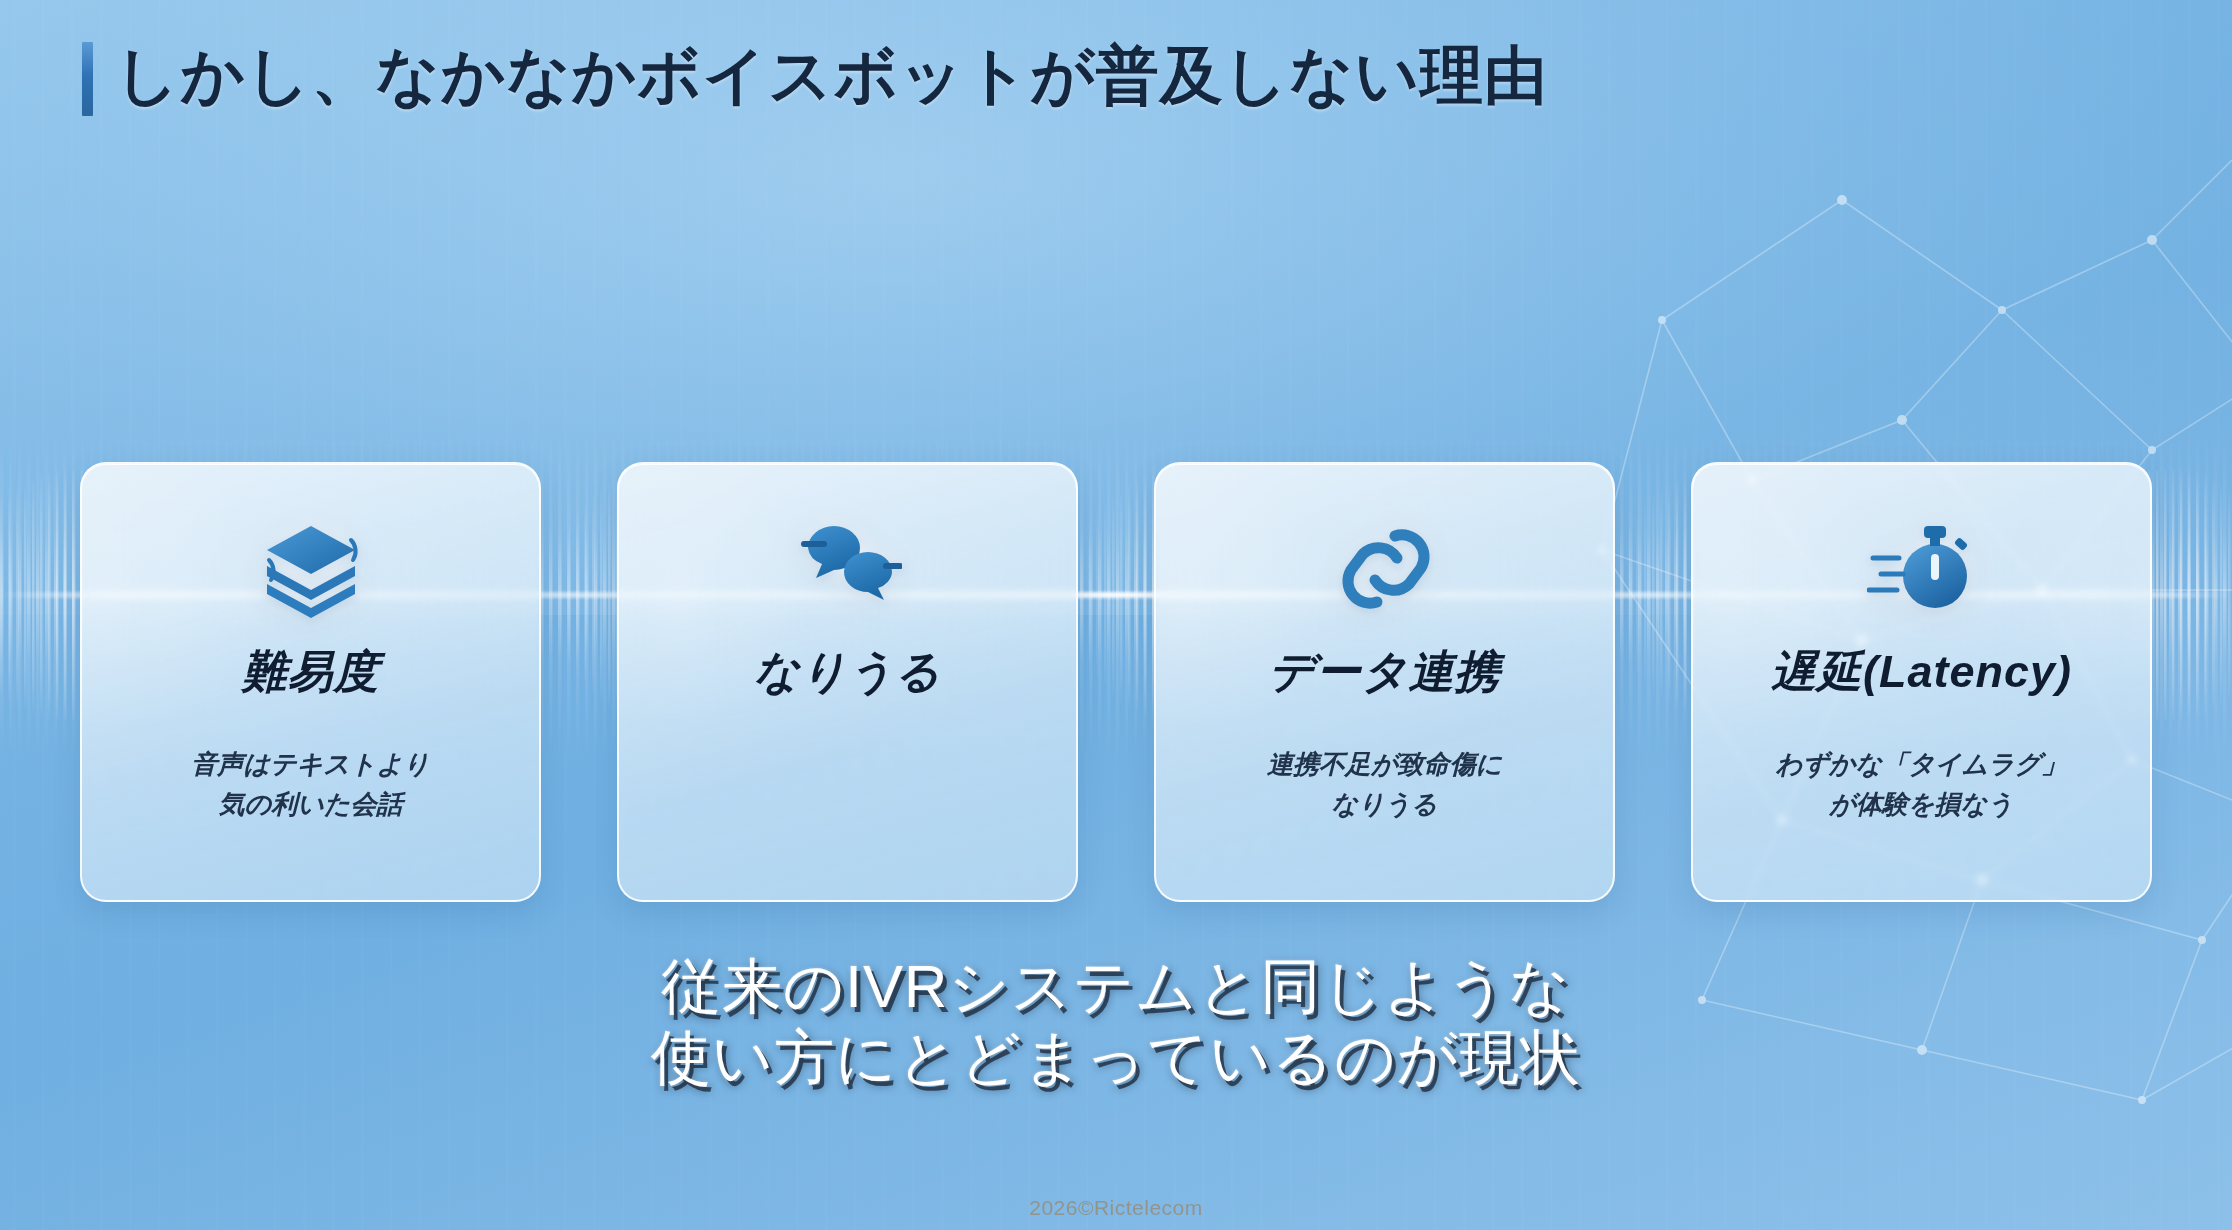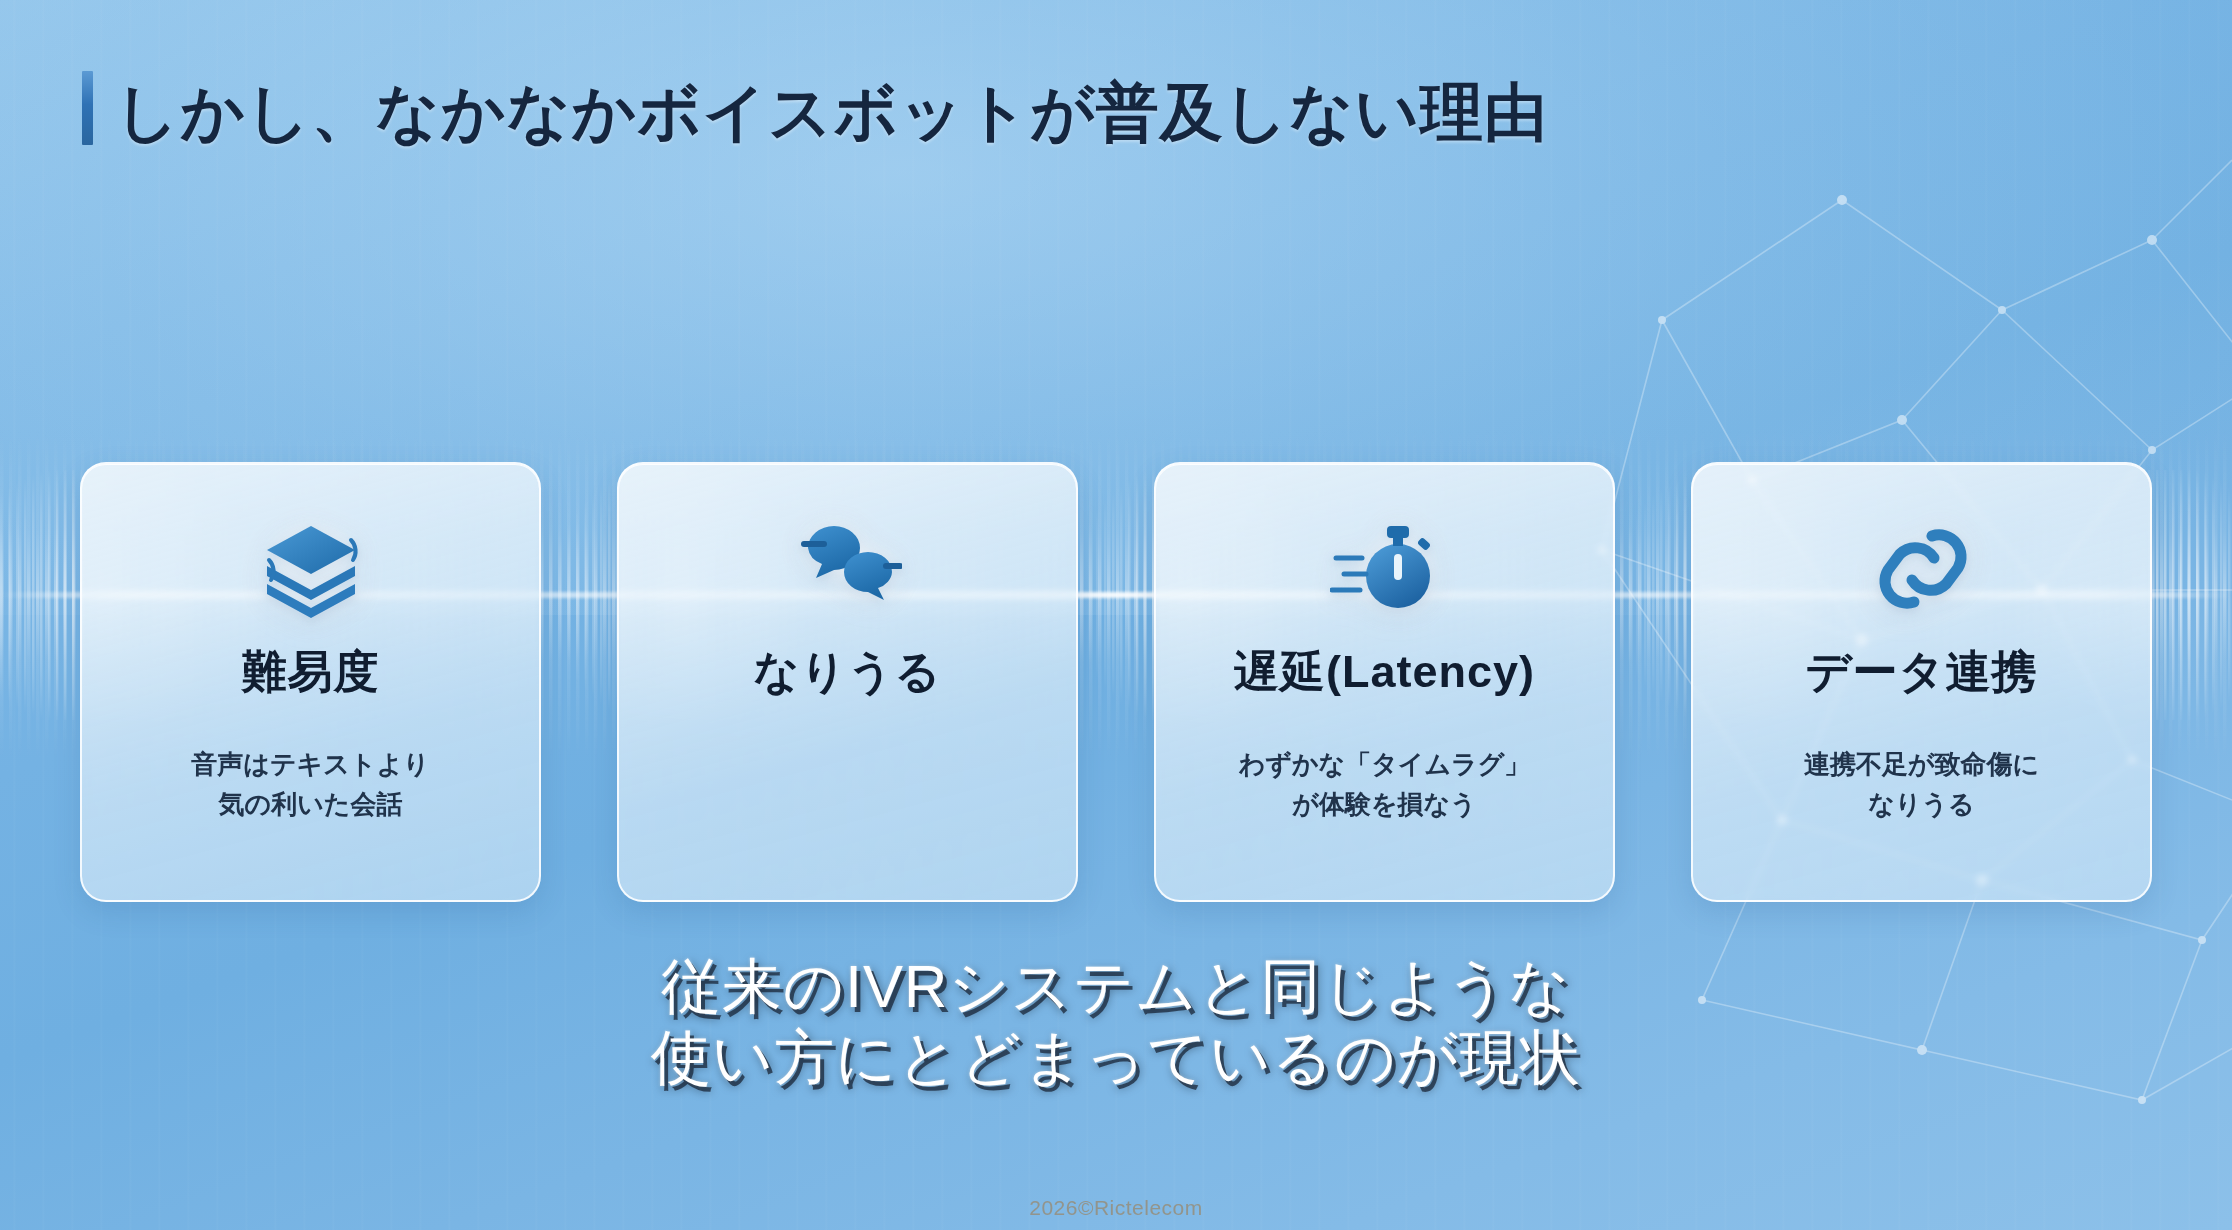--- a/index.html
+++ b/index.html
@@ -127,23 +127,22 @@
     pointer-events: none;
   }
 
   
 
   .title-row {
     position: absolute;
     left: 82px;
     top: 42px;
     display: flex;
-    align-items: flex-end;
+    align-items: flex-start;
     gap: 22px;
-    margin-top: 29px;
   }
   .title-accent {
     width: 11px;
     height: 74px;
     background: linear-gradient(180deg, #5b9ad4 0%, #2f72b5 45%, #2a669f 100%);
     border-radius: 1px;
     flex: 0 0 auto;
   }
   .title-text {
     font-size: 63px;
@@ -158,20 +157,21 @@
   
 
   .cards {
     position: absolute;
     left: 80px;
     top: 462px;
     width: 2072px;
     display: flex;
     justify-content: space-between;
     gap: 76px;
+    font-style: italic;
   }
 
   .card {
     position: relative;
     width: 472px;
     height: 440px;
     border-radius: 26px;
     background: linear-gradient(165deg,
         rgba(255,255,255,0.80) 0%,
         rgba(246,251,254,0.70) 30%,
@@ -351,20 +351,34 @@
           <path d="M10 26 L30 26" stroke="#1d5f99" stroke-width="6" stroke-linecap="round"></path>
           <path d="M98 54 a24 20 0 1 0 -24 20 L90 82 L84 70 A22 18 0 0 0 98 54 Z" fill="url(#g2)"></path>
           <path d="M92 48 L106 48" stroke="#1d5f99" stroke-width="6" stroke-linecap="round"></path>
         </svg>
       </div>
       <div class="card-title">なりうる</div>
     </div>
 
     <div class="card">
       <div class="card-icon">
+        <svg width="104" height="100" viewBox="0 0 104 100">
+          <g stroke="#2f7fbd" stroke-width="11" fill="none" stroke-linecap="round">
+            <path d="M62 18 a22 22 0 0 1 26 32 l-12 16 a22 22 0 0 1 -34 -4"></path>
+            <path d="M44 84 a22 22 0 0 1 -26 -32 l12 -16 a22 22 0 0 1 34 4"></path>
+          </g>
+        </svg>
+      </div>
+      <div class="card-title">データ連携</div>
+      <div class="card-body">連携不足が致命傷に
+なりうる</div>
+    </div>
+
+    <div class="card">
+      <div class="card-icon">
         <svg width="110" height="100" viewBox="0 0 110 100">
           <defs>
             <linearGradient id="g3" x1="0.2" y1="0" x2="0.8" y2="1">
               <stop offset="0%" stop-color="#4b9ad6"></stop>
               <stop offset="100%" stop-color="#1a5f9e"></stop>
             </linearGradient>
           </defs>
           <circle cx="68" cy="58" r="32" fill="url(#g3)"></circle>
           <rect x="57" y="8" width="22" height="12" rx="4" fill="#1f6cab"></rect>
           <rect x="63" y="18" width="10" height="10" fill="#1f6cab"></rect>
@@ -375,34 +389,20 @@
             <path d="M14 56 L36 56"></path>
             <path d="M2 72 L30 72"></path>
           </g>
         </svg>
       </div>
       <div class="card-title">遅延(Latency)</div>
       <div class="card-body">わずかな「タイムラグ」
 が体験を損なう</div>
     </div>
 
-    <div class="card">
-      <div class="card-icon">
-        <svg width="104" height="100" viewBox="0 0 104 100">
-          <g stroke="#2f7fbd" stroke-width="11" fill="none" stroke-linecap="round">
-            <path d="M62 18 a22 22 0 0 1 26 32 l-12 16 a22 22 0 0 1 -34 -4"></path>
-            <path d="M44 84 a22 22 0 0 1 -26 -32 l12 -16 a22 22 0 0 1 34 4"></path>
-          </g>
-        </svg>
-      </div>
-      <div class="card-title">データ連携</div>
-      <div class="card-body">連携不足が致命傷に
-なりうる</div>
-    </div>
-
   </div>
 
   <div class="subtitle">従来のIVRシステムと同じような
 使い方にとどまっているのが現状</div>
 
   <div class="footer-watermark">2026©Rictelecom</div>
 
 </div>
 
 </body></html>

